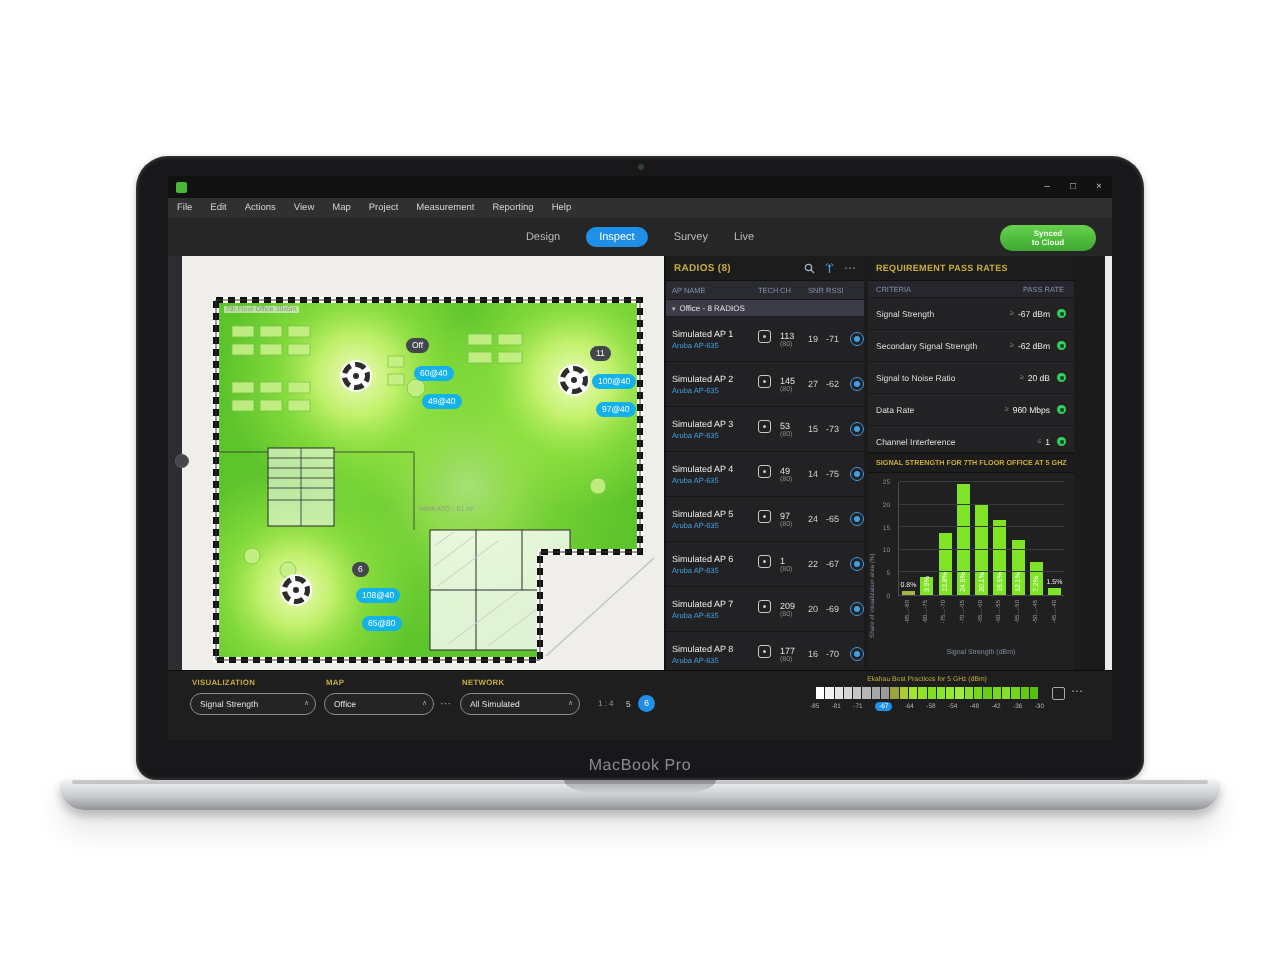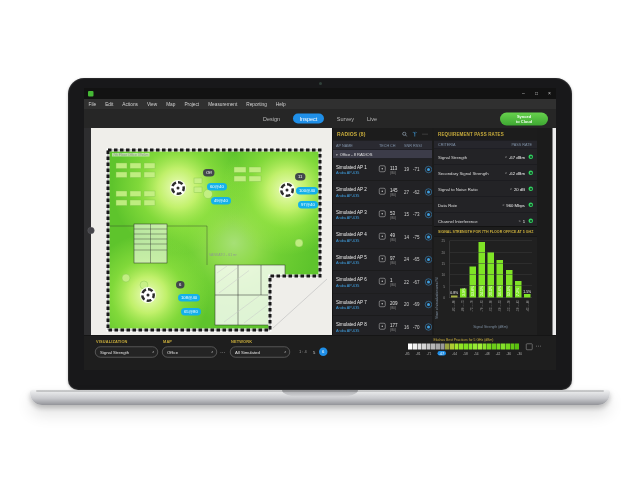--- a/index.html
+++ b/index.html
@@ -610,17 +610,18 @@
               <span>-42</span>
               <span>-36</span>
               <span>-30</span>
             </div>
           <div class="lg-square"></div>
           <span class="lg-dots"></span>
         </div>
 
       </div>
     </div>
+    <div class="brand">MacBook Pro</div>
   </div>
   <div class="base">
     <div class="notch"></div>
   </div>
 </div>
 
 </body></html>

